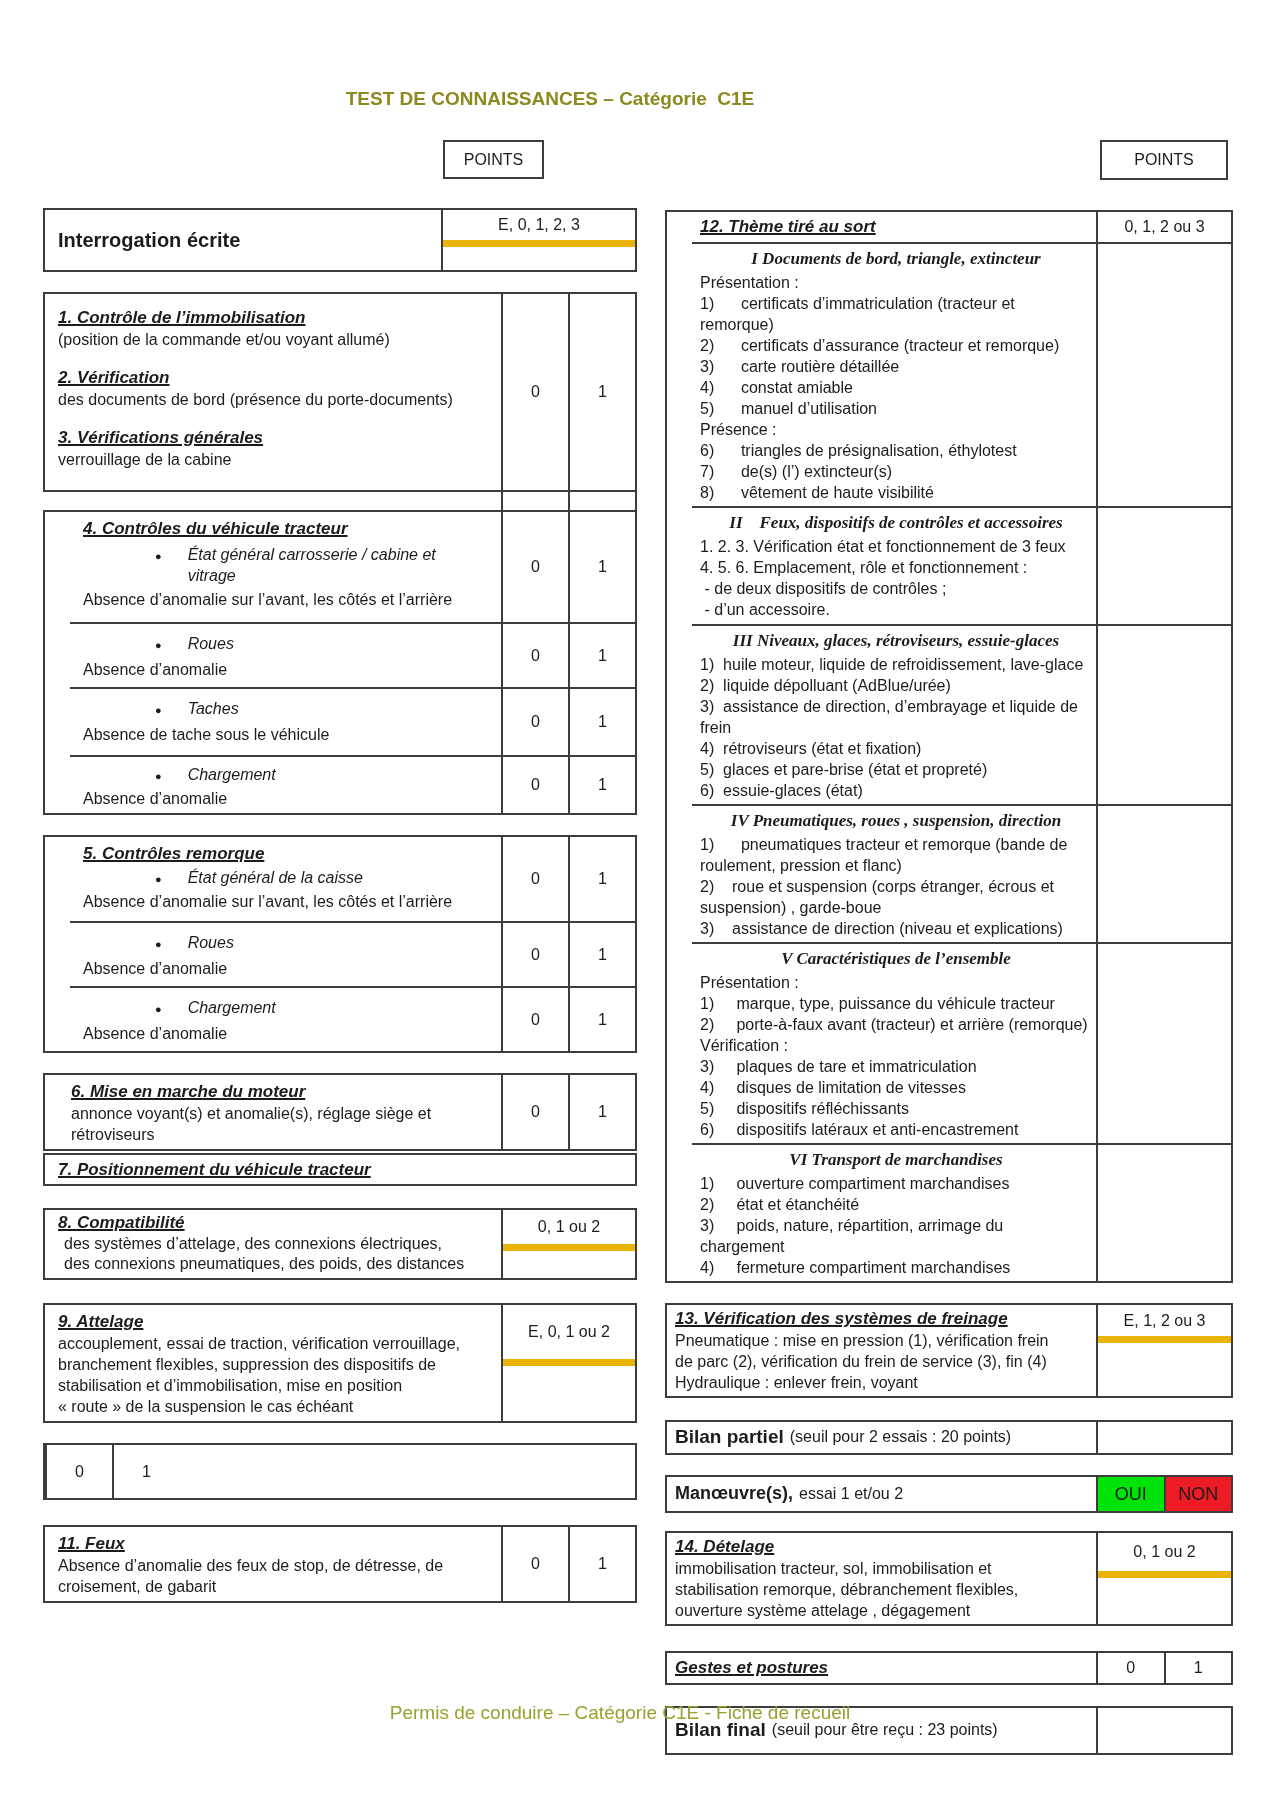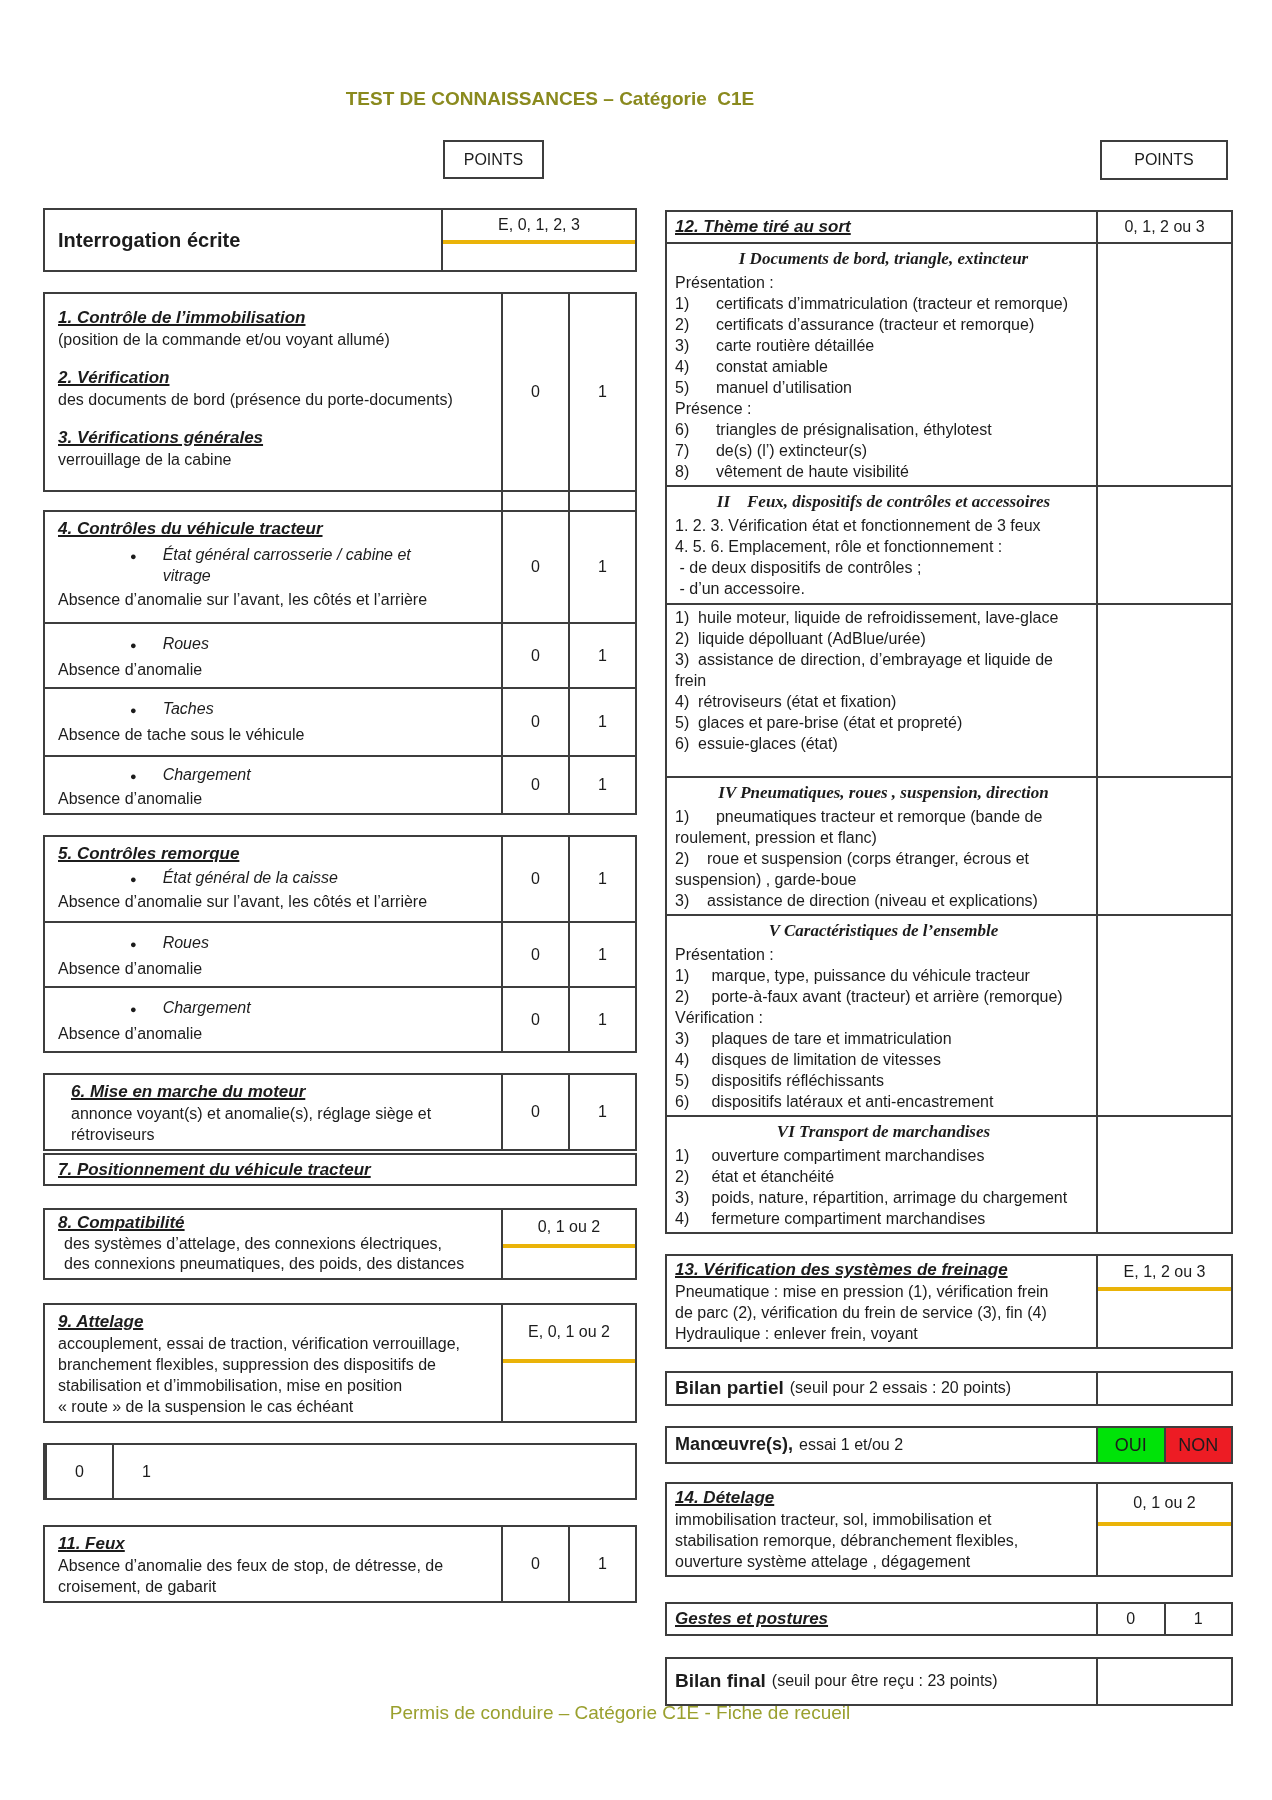--- a/index.html
+++ b/index.html
@@ -9,32 +9,32 @@
           font-weight:bold; font-size:19px; white-space:pre;}
   .points-box {position:absolute; border:2px solid #3d3d3d; display:flex; align-items:center;
                justify-content:center; font-size:16px; box-sizing:border-box;}
   #pbox-left {left:443px; top:140px; width:101px; height:39px;}
   #pbox-right {left:1100px; top:140px; width:128px; height:40px;}
   .col {position:absolute;}
   #col-left {left:43px; top:208px; width:594px;}
   #col-right {left:665px; top:210px; width:568px;}
 
   .tbl {border:2px solid #3d3d3d; display:flex; box-sizing:border-box; background:#fff;}
-  .tblv {border:2px solid #3d3d3d; box-sizing:border-box; background:#fff;}
+  .tblv {border:2px solid #3d3d3d; box-sizing:border-box; background:#fff;padding-left:25px;}
   .trow {display:flex;}
   .trow + .trow {border-top:2px solid #3d3d3d;}
   .main {flex:1; padding:5px 8px 4px 13px; box-sizing:border-box; min-width:0;}
   .rmain {flex:1; padding:2px 4px 3px 8px; box-sizing:border-box; min-width:0;}
   .pts {width:134px; border-left:2px solid #3d3d3d; display:flex; box-sizing:border-box; flex:none;}
   .pts-wide {width:194px;}
   .rpts {width:135px; border-left:2px solid #3d3d3d; display:flex; box-sizing:border-box; flex:none;}
   .half {flex:1; display:flex; align-items:center; justify-content:center;}
   .half + .half {border-left:2px solid #3d3d3d;}
   .stack {flex-direction:column;}
-  .phead {display:flex; align-items:center; justify-content:center; border-bottom:4px solid #eab308; flex:none;}
+  .phead {display:flex; align-items:center; justify-content:center; border-bottom:7px solid #eab308; flex:none;}
   .pfill {flex:1;}
   .vcenter {display:flex; align-items:center;}
 
   .h {font-weight:bold; font-style:italic; text-decoration:underline; text-decoration-thickness:2px;
       font-size:17px; line-height:23px;}
   .roman {font-family:"Liberation Serif", serif; font-weight:bold; font-style:italic; text-align:center;
           font-size:17px; line-height:26px; white-space:pre-wrap;}
   .lines {white-space:pre-wrap; line-height:21px;}
   .desc {line-height:21px;}
   .grp {margin-bottom:16px;}
@@ -321,20 +321,21 @@
           <div class="lines">1. 2. 3. Vérification état et fonctionnement de 3 feux
 4. 5. 6. Emplacement, rôle et fonctionnement :
  - de deux dispositifs de contrôles ;
  - d’un accessoire.</div>
         </div>
         <div class="rpts"></div>
       </div>
 
       <div class="trow" style="min-height:171px;">
         <div class="rmain">
+          <div class="roman">III Niveaux, glaces, rétroviseurs, essuie-glaces</div>
           <div class="lines">1)  huile moteur, liquide de refroidissement, lave-glace
 2)  liquide dépolluant (AdBlue/urée)
 3)  assistance de direction, d’embrayage et liquide de
 frein
 4)  rétroviseurs (état et fixation)
 5)  glaces et pare-brise (état et propreté)
 6)  essuie-glaces (état)</div>
         </div>
         <div class="rpts"></div>
       </div>

